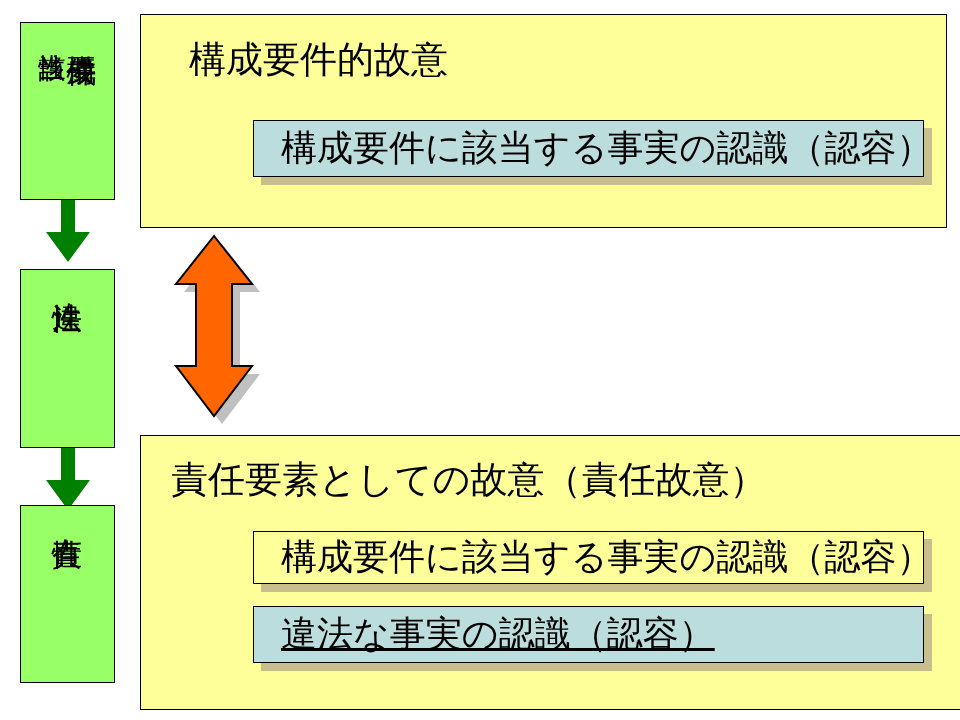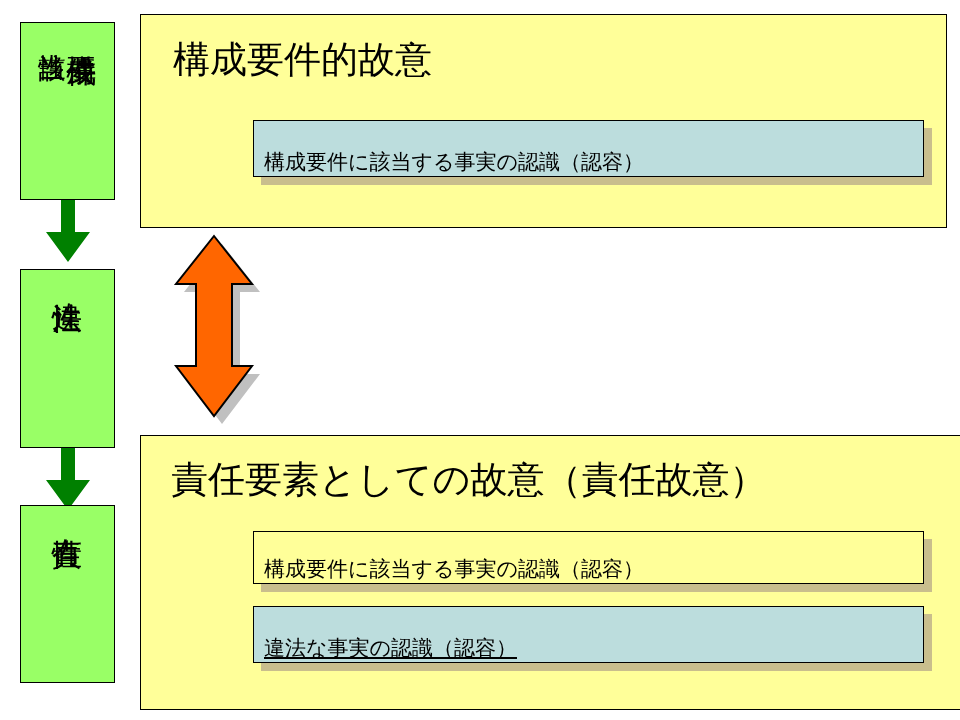--- a/index.html
+++ b/index.html
@@ -77,33 +77,33 @@
   #panel-bottom { left: 140px; top: 435px; width: 934px; height: 275px; }
 
   .panel-title {
     position: absolute;
     color: #000000;
     font-size: 37px;
     line-height: 1;
     white-space: nowrap;
     font-family: "DejaVu Sans", "Liberation Sans", sans-serif;
   }
-  #panel-top-title    { left: 32px; top: 26px; }
+  #panel-top-title    { left: 48px; top: 26px; }
   #panel-bottom-title { left: 30px; top: 25px; }
 
   
   .inner-box {
     position: absolute;
     box-sizing: border-box;
     border: 1px solid #000000;
     display: flex;
-    align-items: flex-end;
-    padding-left: 10px;
+    align-items: center;
+    padding-left: 27px;
     box-shadow: 8px 8px 0 0 #c9be8d;
-    font-size: 21px;
+    font-size: 36px;
     color: #000000;
     white-space: nowrap;
     font-family: "DejaVu Sans", "Liberation Sans", sans-serif;
   }
   .inner-box.blue   { background: #bcdddd; }
   .inner-box.yellow { background: #ffff99; }
 
   #inner-box-top-1    { left: 112px; top: 105px; width: 671px; height: 57px; }
   #inner-box-bottom-1 { left: 112px; top: 95px;  width: 671px; height: 53px; }
   #inner-box-bottom-2 { left: 112px; top: 170px; width: 671px; height: 57px; text-decoration: underline; }

